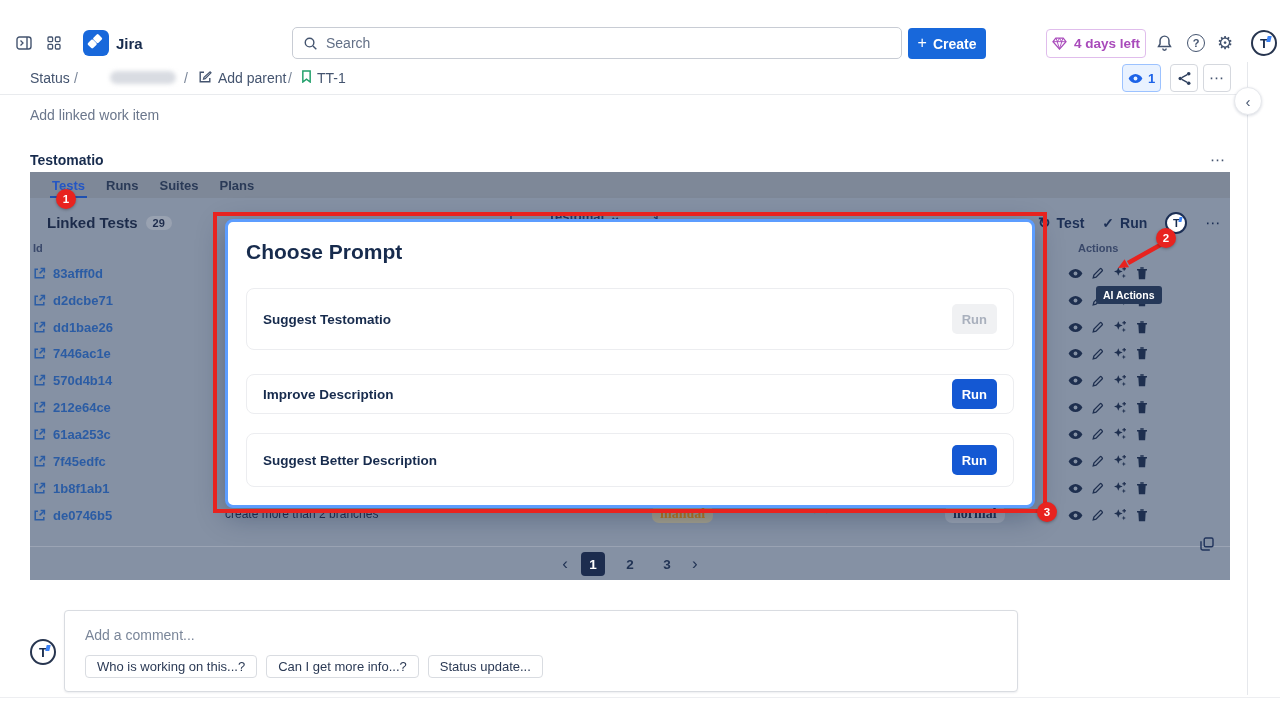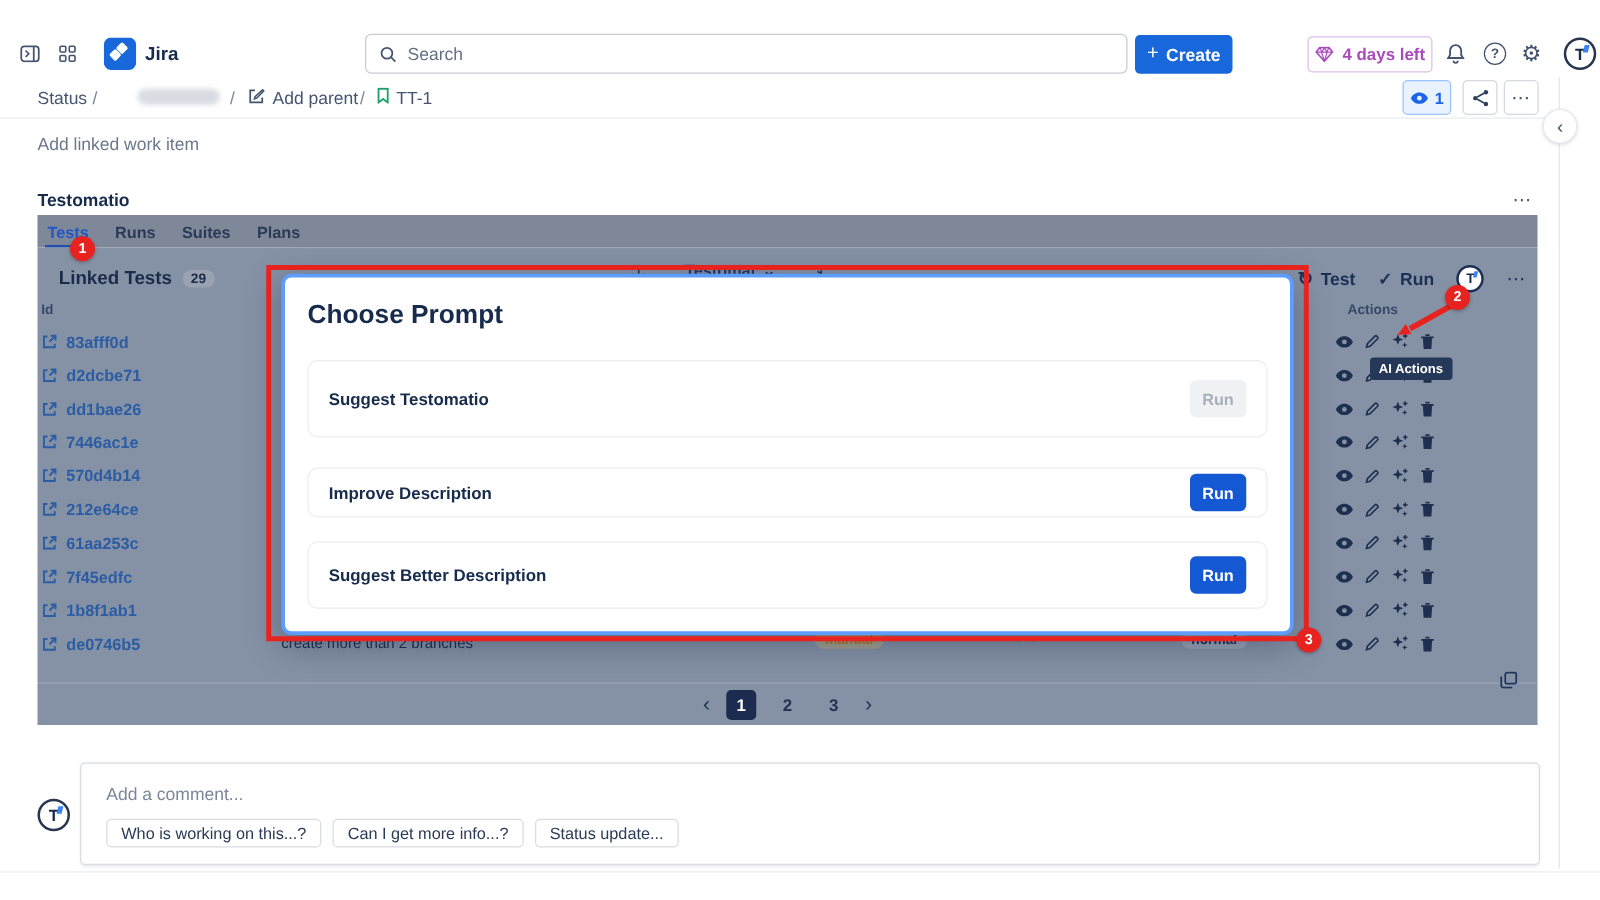--- a/index.html
+++ b/index.html
@@ -48,41 +48,41 @@
     border:1px solid #E6E8EC; box-shadow:0 1px 3px rgba(9,30,66,.15); display:flex; align-items:center;
     justify-content:center; color:#44546F; font-size:15px; cursor:pointer; }
 
   
   .muted { font-size:14px; color:#6B778C; }
   .h-sec { font-size:14px; font-weight:700; color:#172B4D; }
   .dots { color:#44546F; font-size:15px; letter-spacing:1px; cursor:pointer; }
 
   
   .tabbar { left:30px; top:172px; width:1200px; height:26px; background:#7E8898; display:flex;
-    align-items:center; gap:17px; padding:0 6px; }
+    align-items:center; gap:17px; padding:0 20px; }
   .tab { font-size:13px; font-weight:600; color:#2A3A57; cursor:pointer; height:26px;
     display:flex; align-items:center; position:relative; padding:0 2px; }
   .tab.active { color:#2456C4; }
   .tab.active::after { content:""; position:absolute; left:0; right:0; bottom:0; height:2.5px;
     background:#1F50B0; }
   .panelbody { left:30px; top:198px; width:1200px; height:382px; background:#8591A4; }
   .lt-title { font-size:15px; font-weight:700; color:#1C2B4A; }
   .cntbadge { background:#99A2B1; color:#1E2C4C; font-size:11px; font-weight:700; border-radius:8px;
     padding:1px 7px; }
   .dimtool { font-size:13px; font-weight:600; color:#203A66; display:flex; align-items:center; gap:5px; }
   .ptool { font-size:14px; font-weight:600; color:#1C2F55; display:flex; align-items:center; gap:6px;
     cursor:pointer; }
   .colhead { font-size:11px; font-weight:700; color:#39486A; }
   .rows { left:33px; top:260px; width:1115px; }
   .trow { height:26.85px; display:flex; align-items:center; justify-content:space-between; }
   .tid { display:flex; align-items:center; gap:7px; font-size:13px; font-weight:700; color:#2B5CA4;
     cursor:pointer; }
   .acts { display:flex; align-items:center; gap:9px; }
   .acts span { cursor:pointer; display:flex; }
-  .chipy { font-size:11px; font-weight:700; border-radius:7px; padding:1px 8px; }
+  .chipy { font-size:14px; font-weight:700; border-radius:7px; padding:1px 8px;font-family:Liberation Serif, serif; }
   .pagination { left:30px; top:552px; width:1200px; display:flex; align-items:center;
     justify-content:center; gap:13px; }
   .pg { font-size:13.5px; font-weight:600; color:#223455; cursor:pointer; width:24px; height:24px;
     display:flex; align-items:center; justify-content:center; }
   .pg.active { background:#1C2C4E; color:#fff; border-radius:4px; }
   .pgchev { font-size:17px; color:#223455; cursor:pointer; }
   .tooltip { left:1096px; top:286px; background:#253858; color:#fff; font-size:10.5px; font-weight:600;
     padding:3px 7px; border-radius:3px; z-index:6; }
 
   
@@ -98,21 +98,21 @@
   .run-gray { background:#F0F1F3; color:#A9B0BD; cursor:default; }
   .run-blue { background:#1458D3; color:#fff; cursor:pointer; }
 
   
   .redrect { left:213px; top:212px; width:834px; height:301px; border:4px solid #E8231F; z-index:10; }
   .anncircle { width:20px; height:20px; border-radius:50%; background:#E8231F; color:#fff;
     font-size:11.5px; font-weight:800; display:flex; align-items:center; justify-content:center;
     z-index:12; box-shadow:0 1px 3px rgba(0,0,0,.3); }
 
   
-  .cmtbox { left:64px; top:610px; width:1168px; height:82px; border:1px solid #D9DCE1; border-radius:4px;
+  .cmtbox { left:64px; top:610px; width:954px; height:82px; border:1px solid #D9DCE1; border-radius:4px;
     background:#fff; box-shadow:0 1px 2px rgba(9,30,66,.08); }
   .cmt-ph { position:absolute; left:20px; top:16px; font-size:14px; color:#7A8699; cursor:text; }
   .chips { position:absolute; left:20px; top:44px; display:flex; gap:9px; }
   .chip { border:1px solid #D9DCE1; border-radius:4px; background:#fff; font-size:13px; color:#2B3A55;
     padding:3px 11px; cursor:pointer; white-space:nowrap; }
 </style>
 </head>
 <body>
 
 <div id="app">

